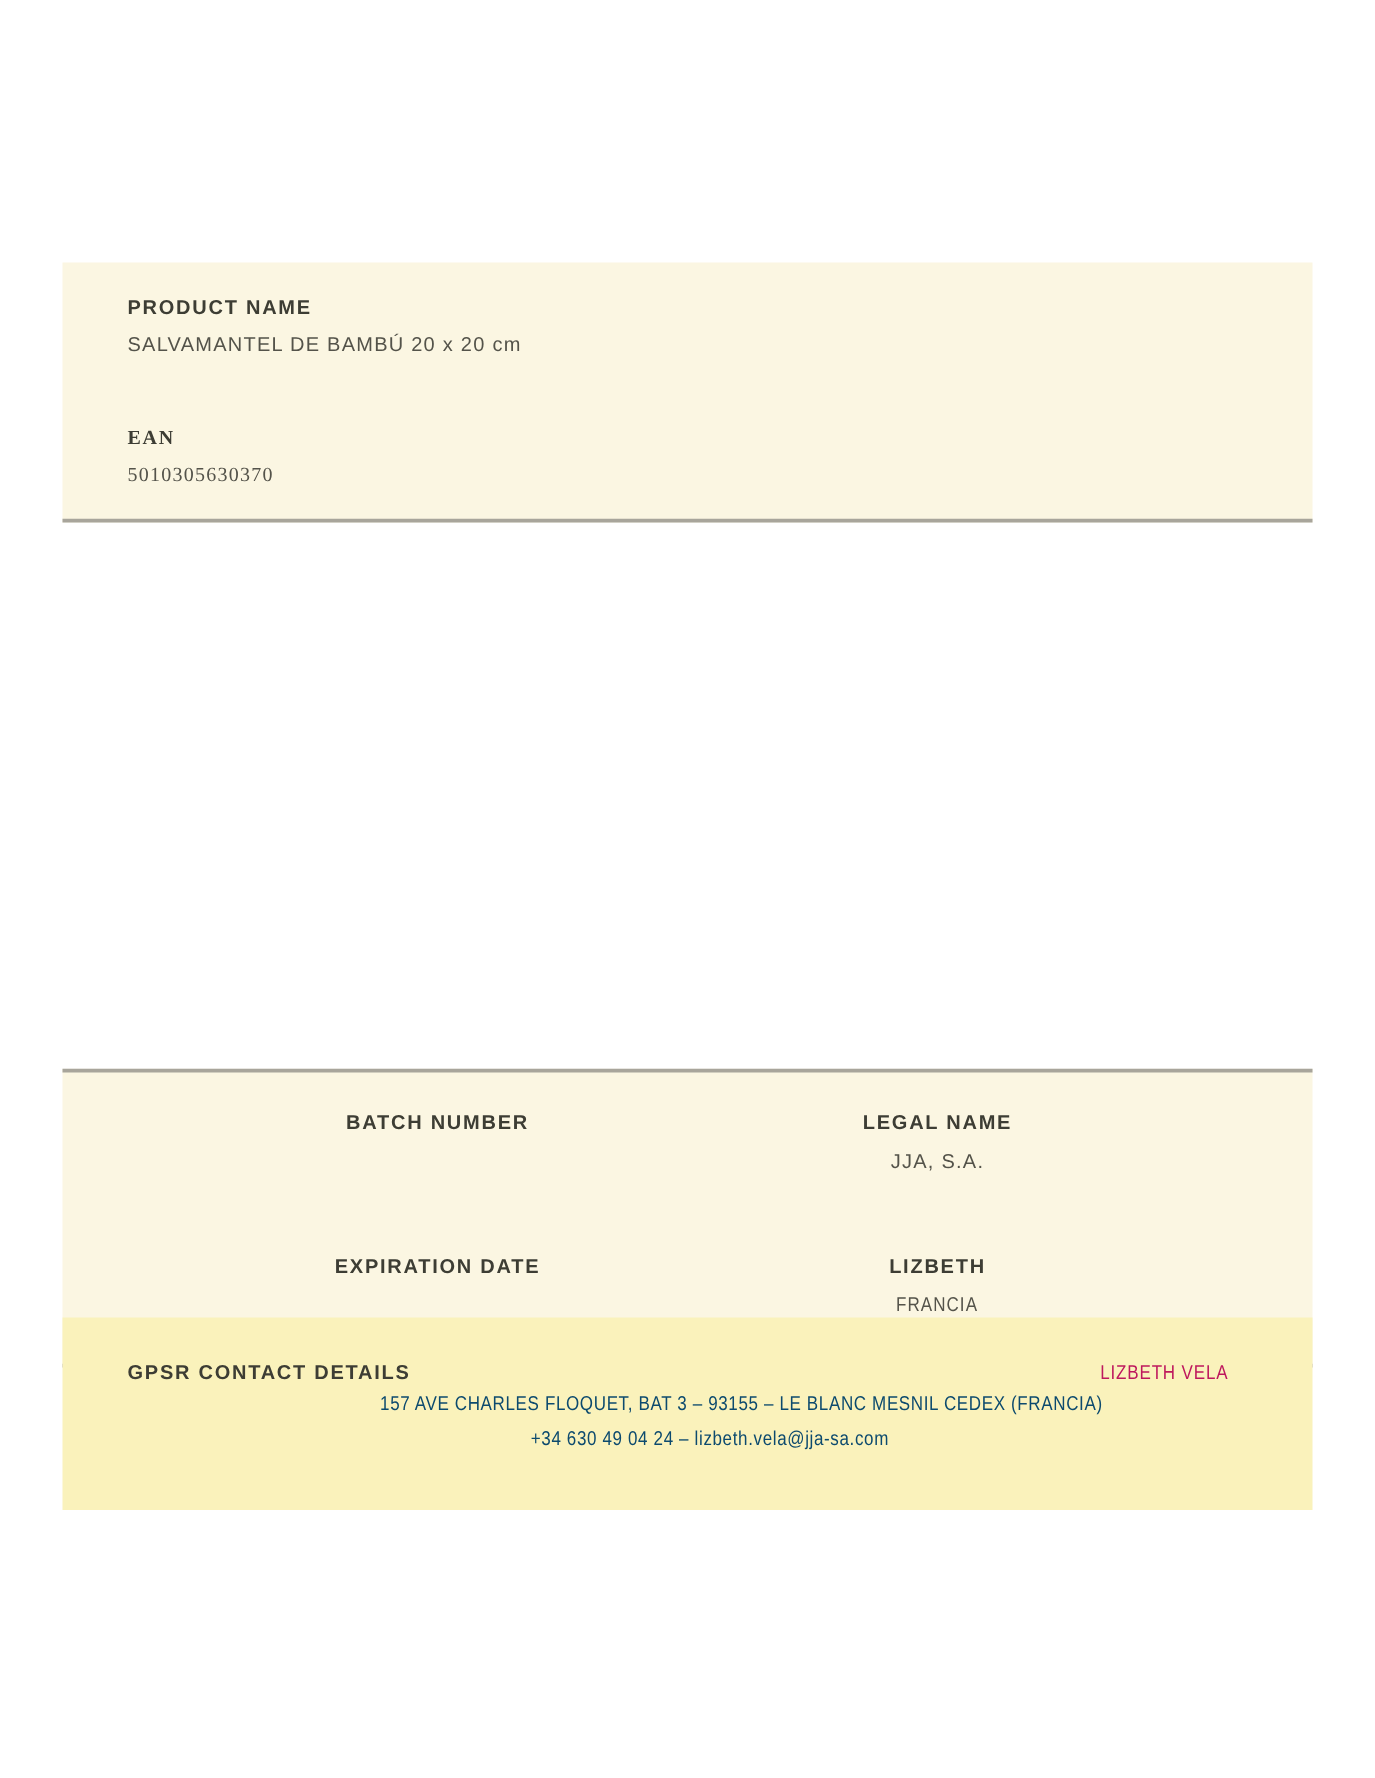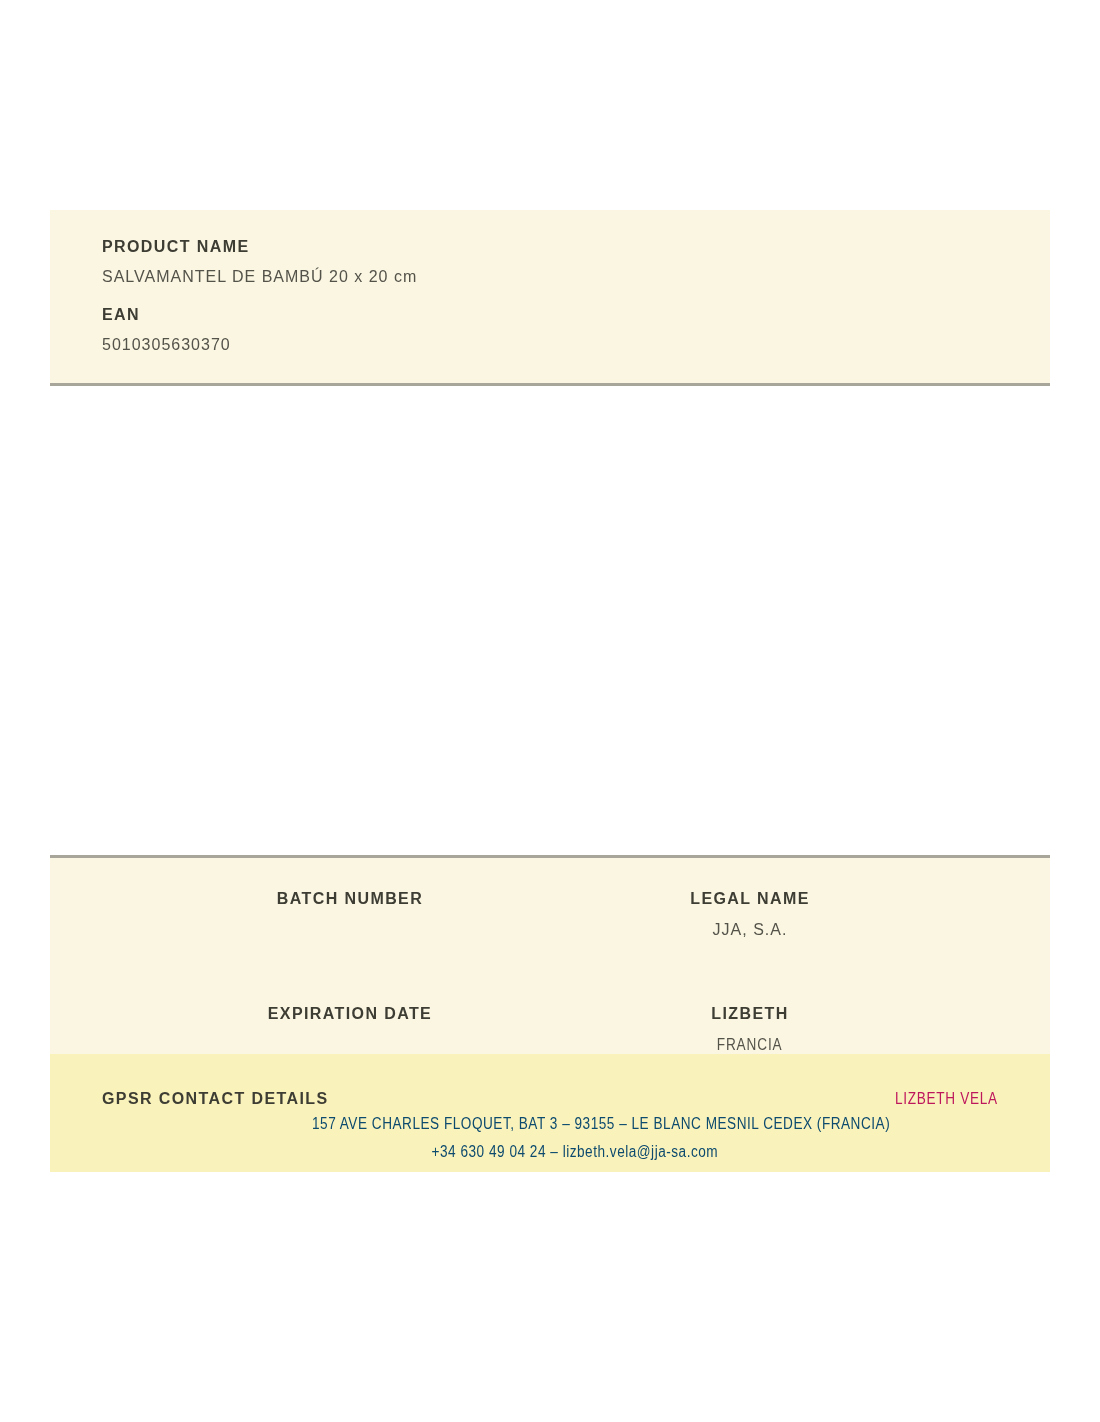--- a/index.html
+++ b/index.html
@@ -13,55 +13,55 @@
     overflow: hidden;
   }
   .panel {
     position: absolute;
     left: 50px;
     width: 1000px;
     box-sizing: border-box;
   }
   .panel-product {
     top: 210px;
-    height: 176px;
+    height: 208px;
     background: #fbf6e2;
     border-bottom: 3px solid #a8a59b;
     padding: 26px 52px 0 52px;
   }
   .panel-batch {
     top: 855px;
     height: 239px;
     background: #fbf6e2;
     border-top: 3px solid #a8a59b;
     border-bottom: 3px solid #a3a3a3;
     padding: 30px 100px 0 100px;
   }
   .panel-gpsr {
     top: 1054px;
-    height: 118px;
+    height: 154px;
     background: #faf2bb;
-    padding: 34px 52px 0 52px;
+    padding: 34px 67px 0 52px;
     color: #4a4a3d;
   }
   .label {
     font-weight: bold;
     font-size: 16px;
     letter-spacing: 1.4px;
     color: #3d3d34;
     line-height: 22px;
   }
   .value {
     font-size: 16px;
     letter-spacing: 1px;
     color: #54534a;
     line-height: 22px;
   }
   .panel-product .value { margin-top: 8px; }
-  .field-ean { margin-top: 16px; }
+  .field-ean { margin-top: 52px; font-family: Liberation Serif, serif; }
 
   .batch-grid {
     display: grid;
     grid-template-columns: 1fr 1fr;
     row-gap: 62px;
     text-align: center;
   }
   .batch-grid .value { margin-top: 9px; }
 
   .gpsr-row1 {

